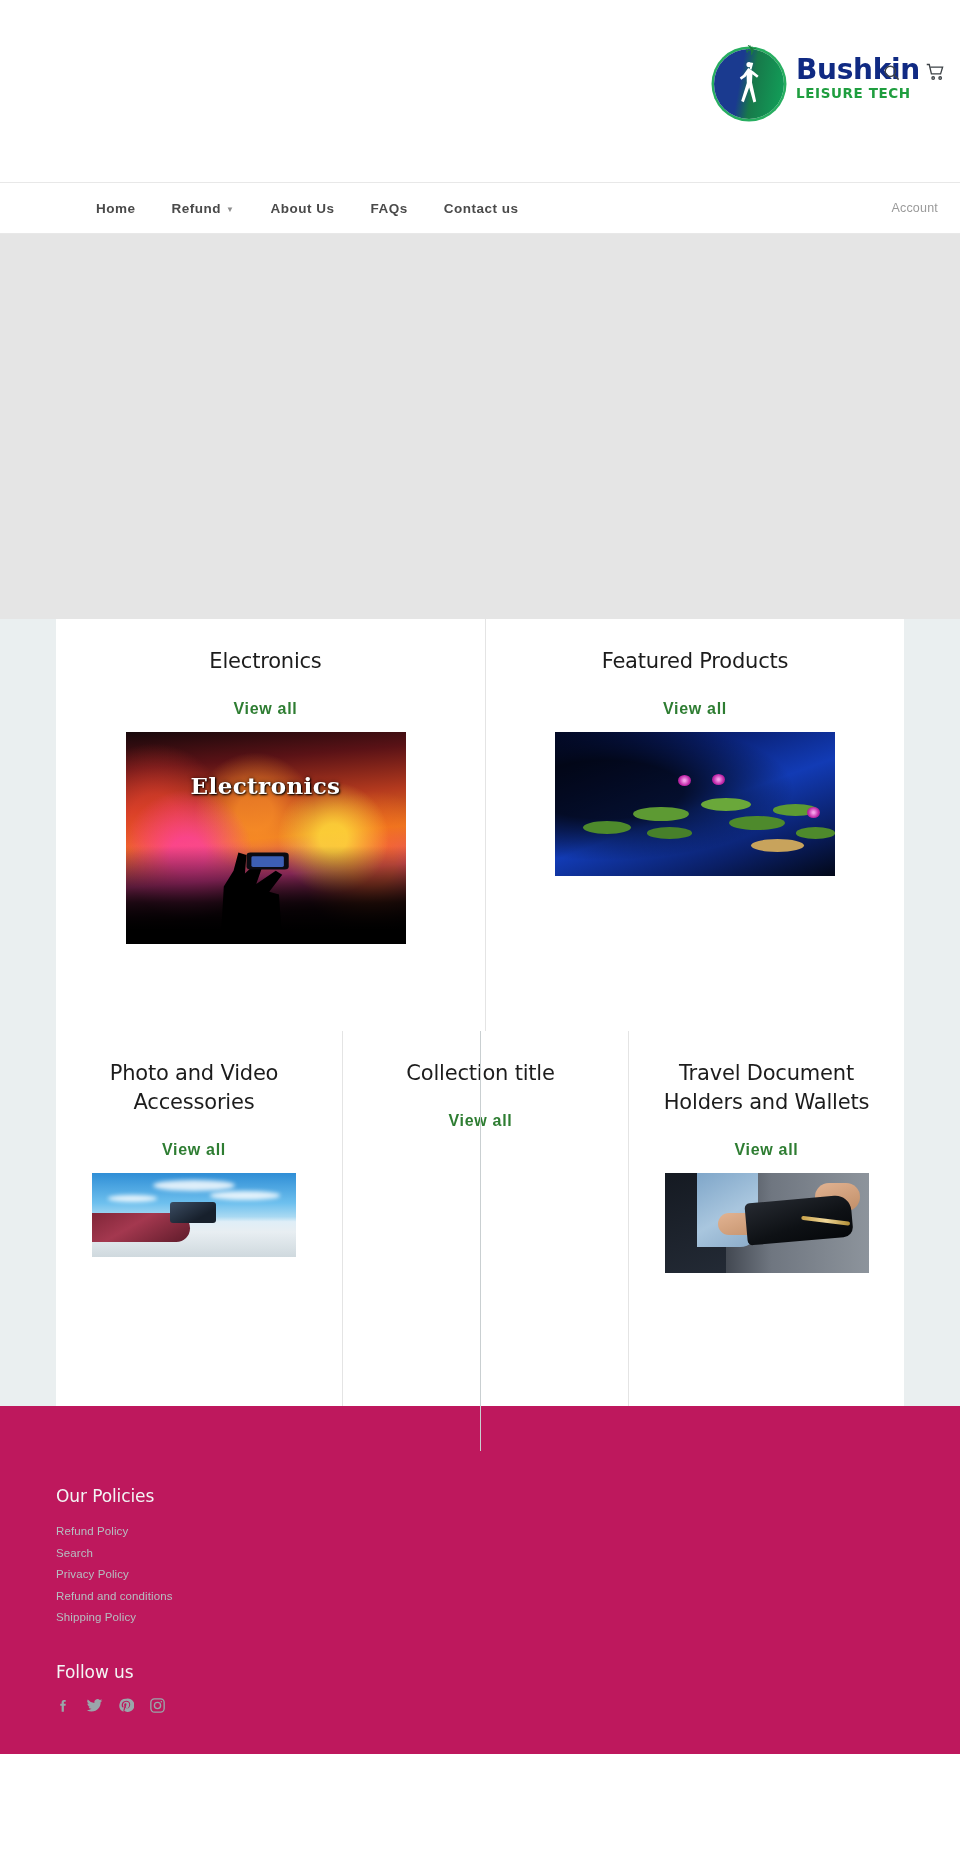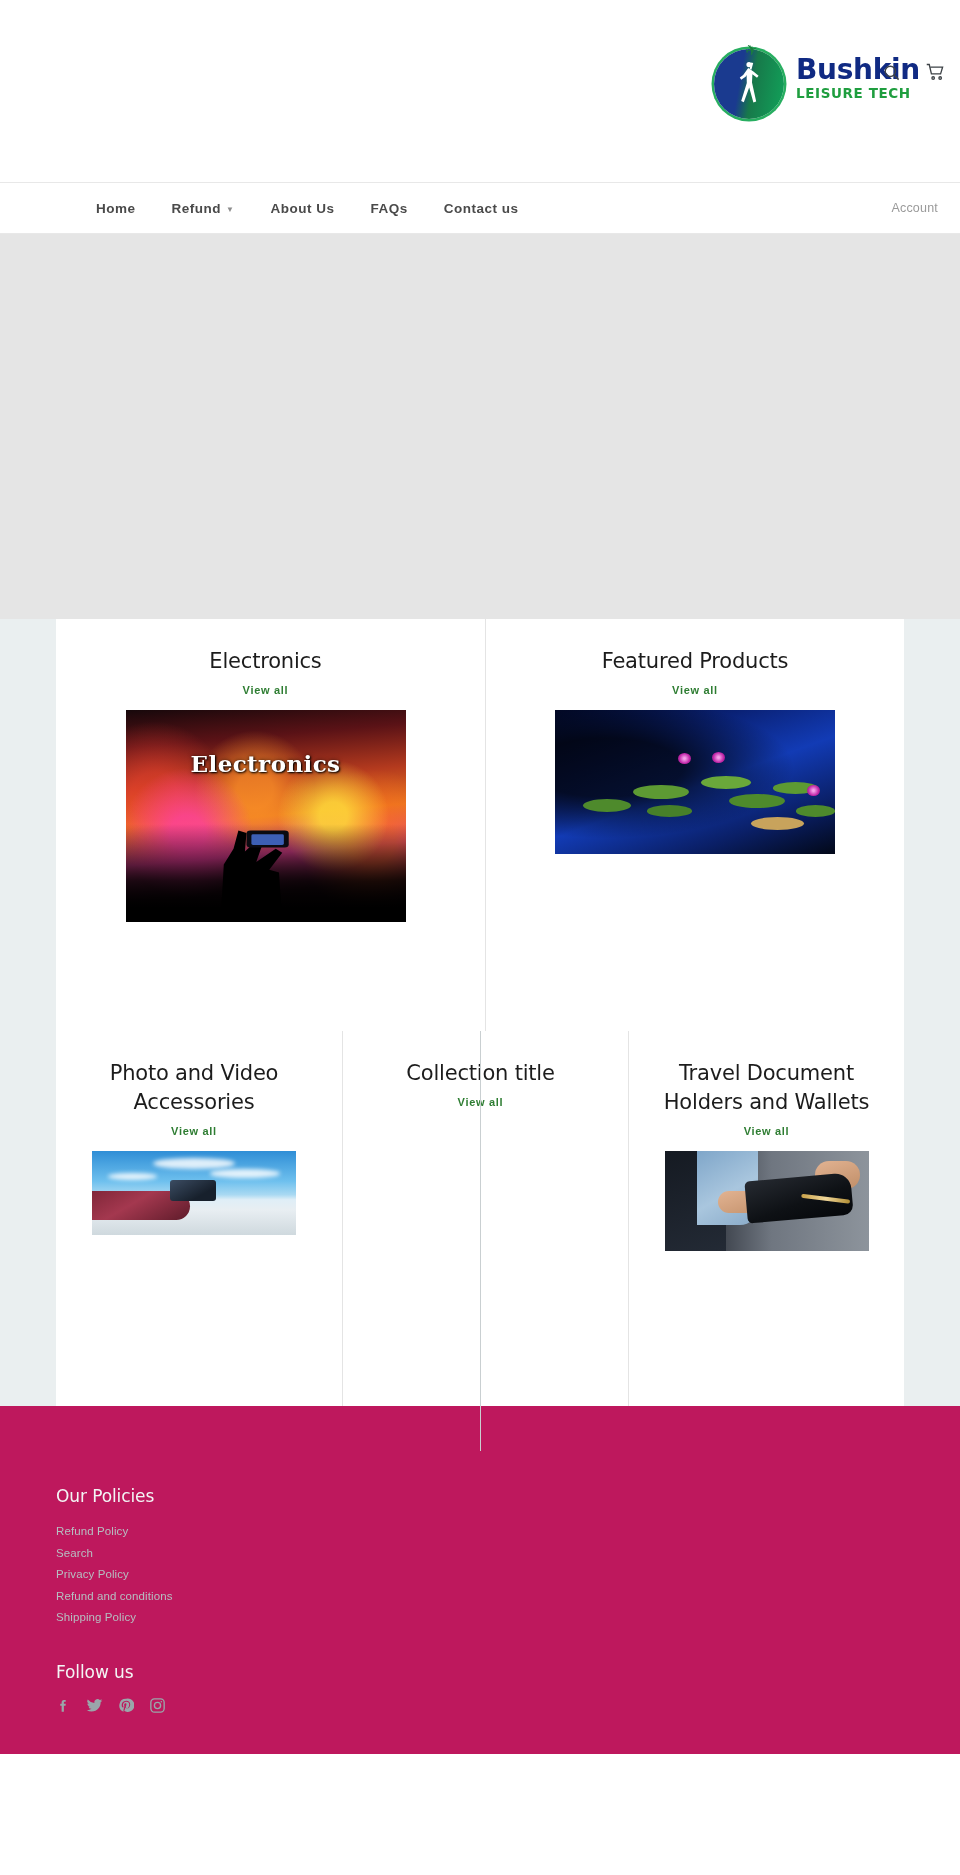--- a/index.html
+++ b/index.html
@@ -151,27 +151,28 @@
     font-family: "DejaVu Sans", sans-serif;
     font-size: 21px;
     font-weight: 400;
     color: #1c1c1c;
     line-height: 29px;
     letter-spacing: -0.2px;
     margin: 0 auto 4px auto;
     max-width: 230px;
   }
   .coll-viewall {
-    font-size: 11px;
+    font-size: 16px;
     font-weight: 700;
     color: #2e7d32;
     letter-spacing: 0.7px;
     cursor: pointer;
     display: inline-block;
     margin-bottom: 14px;
+    margin-top: 20px;
   }
   .coll-img {
     position: relative;
     overflow: hidden;
     margin: 0 auto;
     background: #111;
     display: block;
   }
   .img-electronics { width: 280px; height: 212px; }
   .img-featured { width: 280px; height: 144px; }

